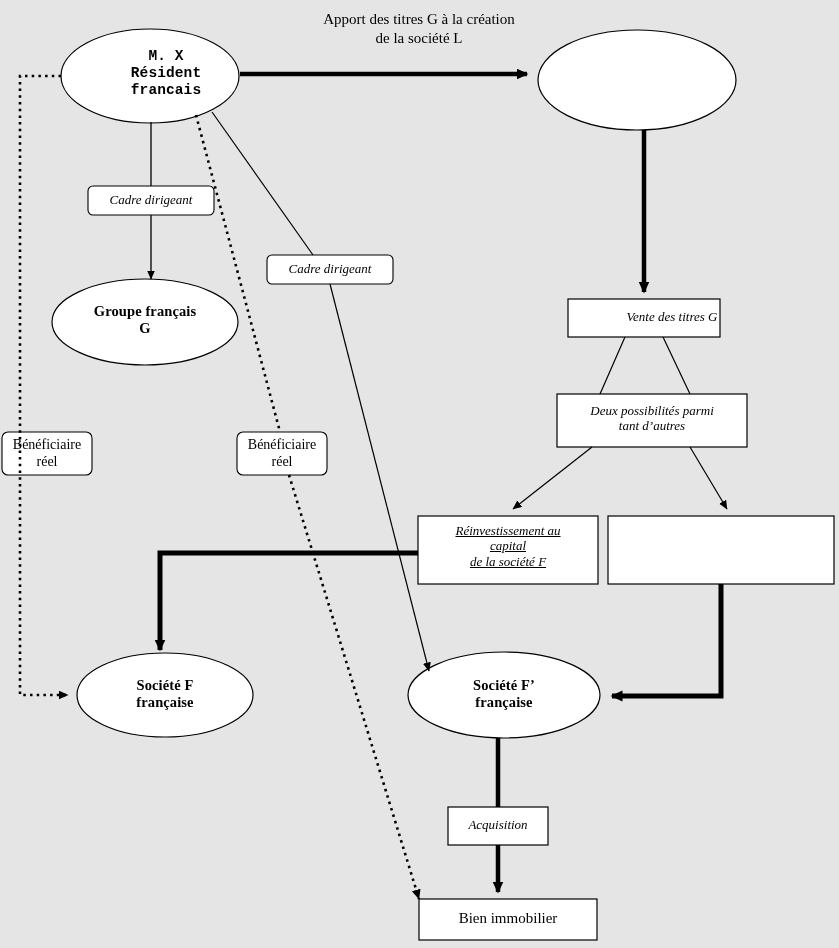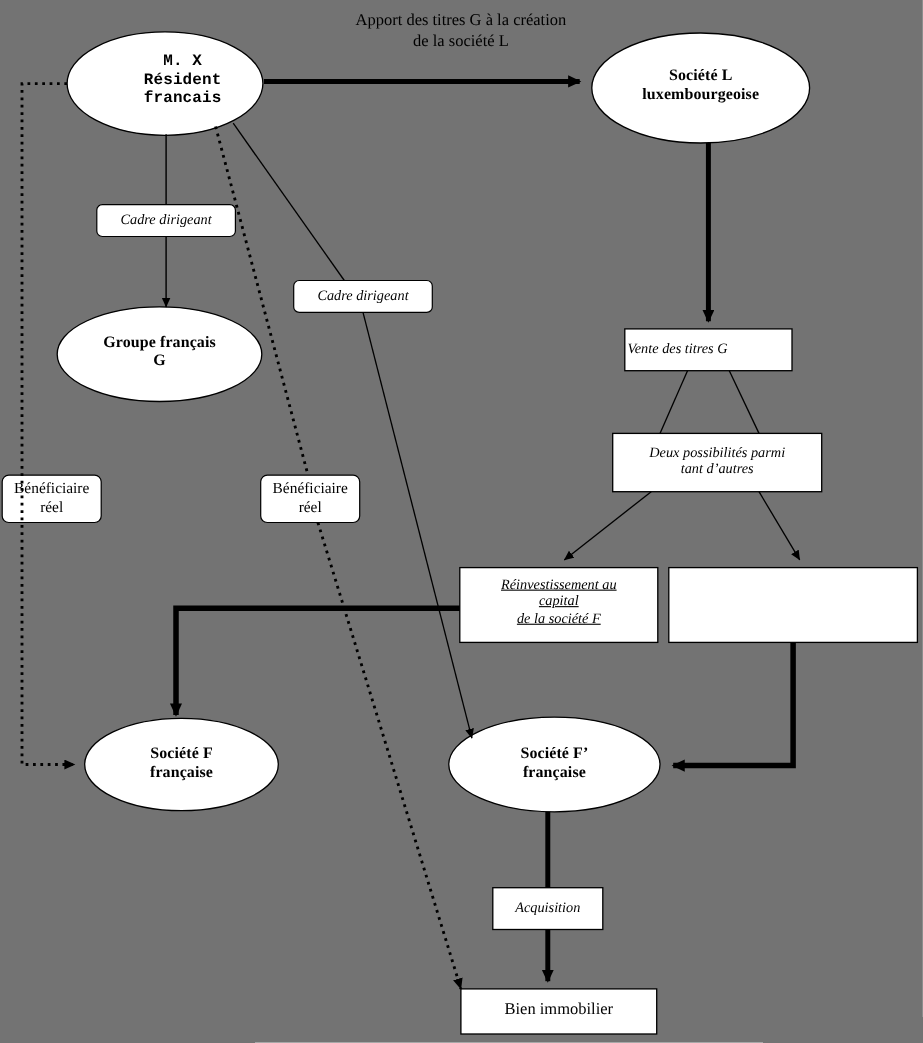--- a/index.html
+++ b/index.html
@@ -4,21 +4,21 @@
 <style>
   html, body {
     margin: 0;
     padding: 0;
     background: #ffffff;
   }
   #canvas {
     position: relative;
     width: 839px;
     height: 948px;
-    background: #737373;
+    background: #e5e5e5;
     font-family: "Liberation Serif", "DejaVu Serif", serif;
     overflow: hidden;
   }
   svg.diagram {
     position: absolute;
     top: 0;
     left: 0;
     width: 839px;
     height: 948px;
   }
@@ -133,37 +133,35 @@
     <line x1="498" y1="845" x2="498" y2="892" stroke="#000000" stroke-width="4.5" marker-end="url(#arrowThick)"></line>
   </svg>
 
   <div class="title-text" style="left:299px; top:10px; width:240px;">Apport des titres G à la création
 de la société L</div>
 
   <div class="node-text ellipse-label" style="left:76px; top:48px; width:180px;font-family:Liberation Mono, monospace;">M. X
 Résident
 francais</div>
 
-  <div class="node-text ellipse-label" style="left:538px; top:61px; width:198px;">Société L
-luxembourgeoise</div>
 
   <div class="node-text box-label-italic" style="left:88px; top:192px; width:126px;">Cadre dirigeant</div>
 
   <div class="node-text box-label-italic" style="left:267px; top:261px; width:126px;">Cadre dirigeant</div>
 
   <div class="node-text ellipse-label" style="left:55px; top:303px; width:180px;">Groupe français
 G</div>
 
   <div class="node-text box-label-plain" style="left:2px; top:437px; width:90px; font-size:14px;">Bénéficiaire
 réel</div>
 
   <div class="node-text box-label-plain" style="left:237px; top:437px; width:90px; font-size:14px;">Bénéficiaire
 réel</div>
 
-  <div class="node-text box-label-italic" style="left:540px; top:309px; width:152px;">Vente des titres G</div>
+  <div class="node-text box-label-italic" style="left:596px; top:309px; width:152px;">Vente des titres G</div>
 
   <div class="node-text box-label-italic" style="left:557px; top:403px; width:190px;">Deux possibilités parmi
 tant d’autres</div>
 
   <div class="node-text box-label-italic" style="left:418px; top:523px; width:180px;text-decoration:underline;">Réinvestissement au
 capital
 de la société F</div>
 
 
   <div class="node-text ellipse-label" style="left:80px; top:677px; width:170px;">Société F

